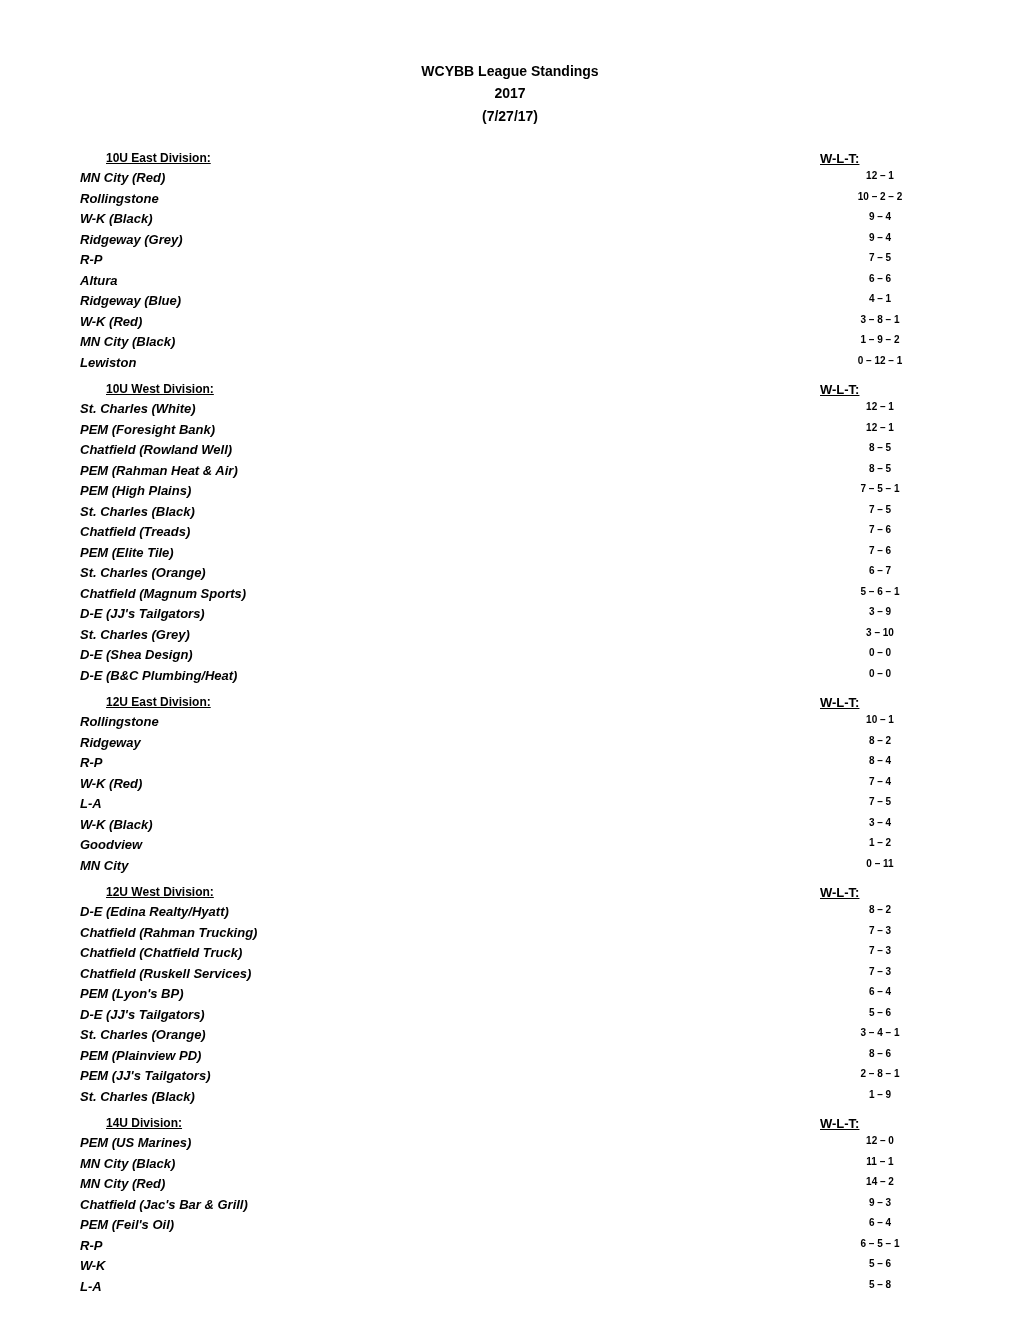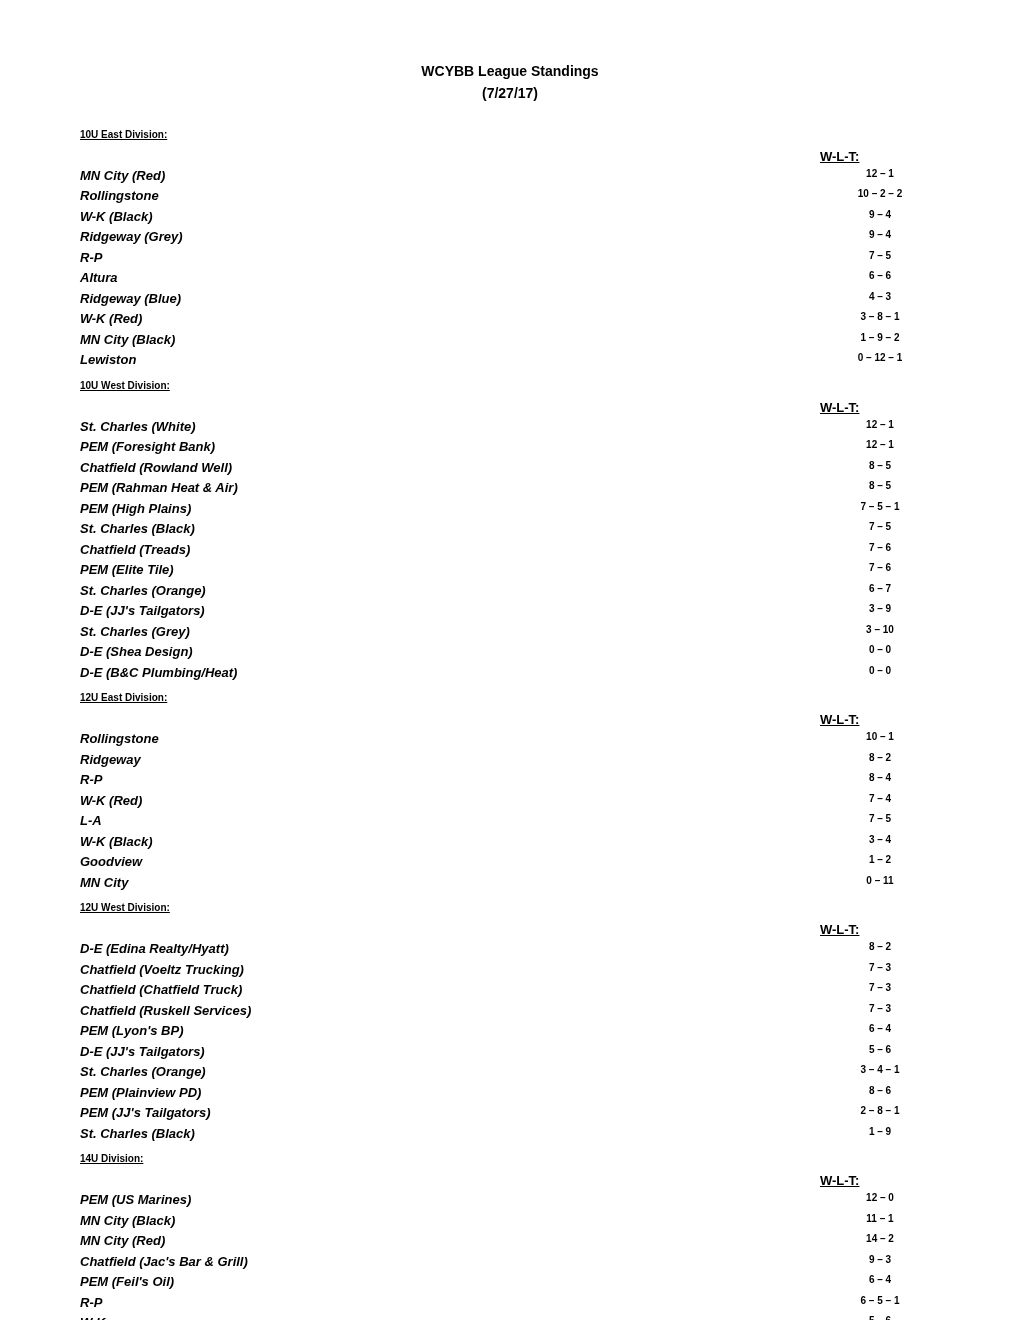--- a/index.html
+++ b/index.html
@@ -25,29 +25,29 @@
     }
     .section-header {
       display: flex;
       justify-content: space-between;
       margin-bottom: 2px;
       margin-top: 10px;
     }
     .section-title {
       font-weight: bold;
       text-decoration: underline;
-      font-size: 10px;
+      font-size: 12px;
+      margin-left: 26px;
     }
     .wlt-header {
       font-weight: bold;
       text-decoration: underline;
       font-size: 13px;
       min-width: 120px;
       text-align: left;
-      margin-top: 20px;
     }
     .team-row {
       display: flex;
       justify-content: space-between;
       margin-bottom: 1px;
       line-height: 1.5;
     }
     .team-name {
       font-weight: bold;
       font-size: 13px;
@@ -58,20 +58,21 @@
       font-size: 10px;
       min-width: 120px;
       text-align: center;
     }
   </style>
 </head>
 <body>
 
 <div class="page-header">
   <div>WCYBB League Standings</div>
+  <div>2017</div>
   <div>(7/27/17)</div>
 </div>
 
 <div id="divisions-container">
     <div class="section-header">
       <span class="section-title">10U East Division:</span>
       <span class="wlt-header">W-L-T:</span>
     </div>
     <div class="team-row">
       <span class="team-name">MN City (Red)</span>
@@ -92,21 +93,21 @@
     <div class="team-row">
       <span class="team-name">R-P</span>
       <span class="team-record">7 – 5</span>
     </div>
     <div class="team-row">
       <span class="team-name">Altura</span>
       <span class="team-record">6 – 6</span>
     </div>
     <div class="team-row">
       <span class="team-name">Ridgeway (Blue)</span>
-      <span class="team-record">4 – 3</span>
+      <span class="team-record">4 – 1</span>
     </div>
     <div class="team-row">
       <span class="team-name">W-K (Red)</span>
       <span class="team-record">3 – 8 – 1</span>
     </div>
     <div class="team-row">
       <span class="team-name">MN City (Black)</span>
       <span class="team-record">1 – 9 – 2</span>
     </div>
     <div class="team-row">
@@ -147,20 +148,24 @@
     </div>
     <div class="team-row">
       <span class="team-name">PEM (Elite Tile)</span>
       <span class="team-record">7 – 6</span>
     </div>
     <div class="team-row">
       <span class="team-name">St. Charles (Orange)</span>
       <span class="team-record">6 – 7</span>
     </div>
     <div class="team-row">
+      <span class="team-name">Chatfield (Magnum Sports)</span>
+      <span class="team-record">5 – 6 – 1</span>
+    </div>
+    <div class="team-row">
       <span class="team-name">D-E (JJ's Tailgators)</span>
       <span class="team-record">3 – 9</span>
     </div>
     <div class="team-row">
       <span class="team-name">St. Charles (Grey)</span>
       <span class="team-record">3 – 10</span>
     </div>
     <div class="team-row">
       <span class="team-name">D-E (Shea Design)</span>
       <span class="team-record">0 – 0</span>
@@ -207,21 +212,21 @@
     </div>
     <div class="section-header">
       <span class="section-title">12U West Division:</span>
       <span class="wlt-header">W-L-T:</span>
     </div>
     <div class="team-row">
       <span class="team-name">D-E (Edina Realty/Hyatt)</span>
       <span class="team-record">8 – 2</span>
     </div>
     <div class="team-row">
-      <span class="team-name">Chatfield (Voeltz Trucking)</span>
+      <span class="team-name">Chatfield (Rahman Trucking)</span>
       <span class="team-record">7 – 3</span>
     </div>
     <div class="team-row">
       <span class="team-name">Chatfield (Chatfield Truck)</span>
       <span class="team-record">7 – 3</span>
     </div>
     <div class="team-row">
       <span class="team-name">Chatfield (Ruskell Services)</span>
       <span class="team-record">7 – 3</span>
     </div>

